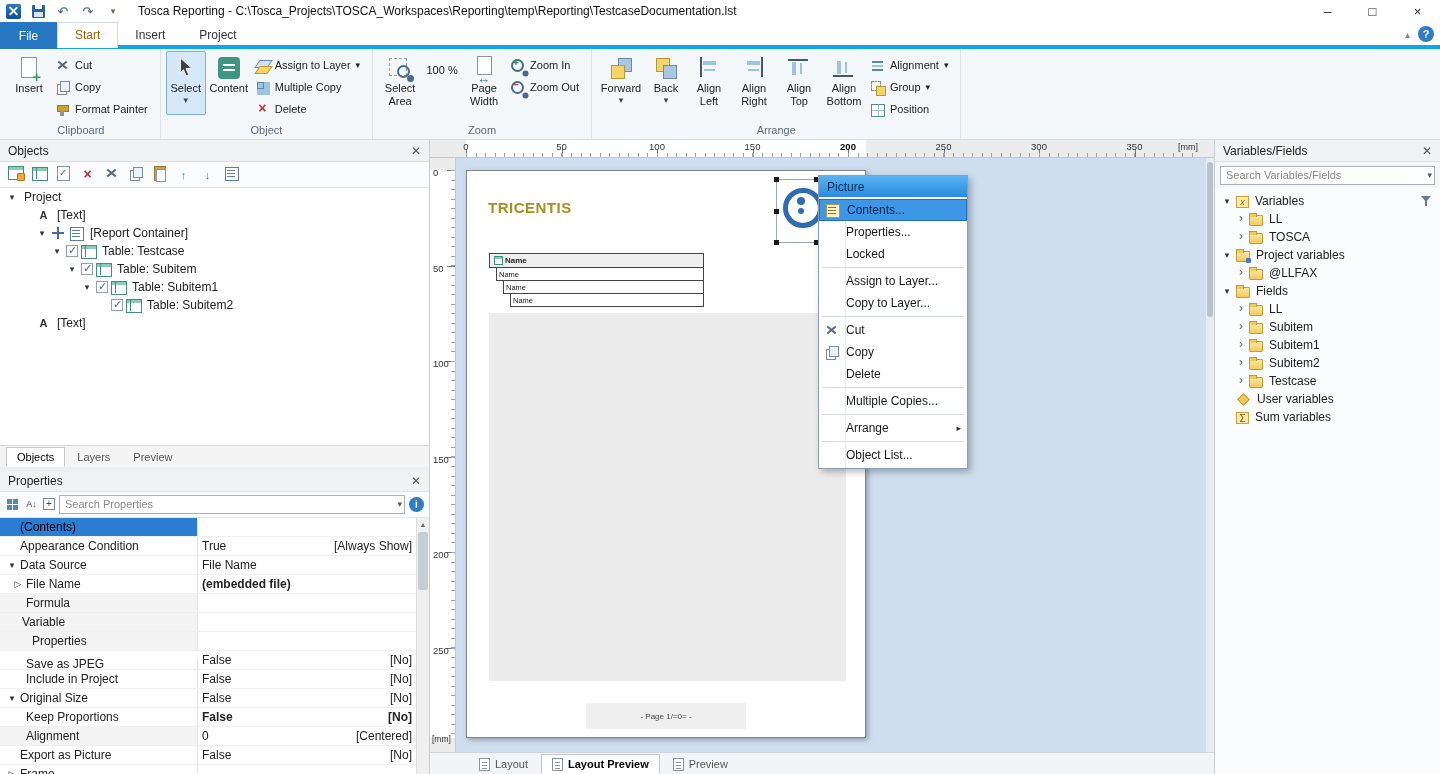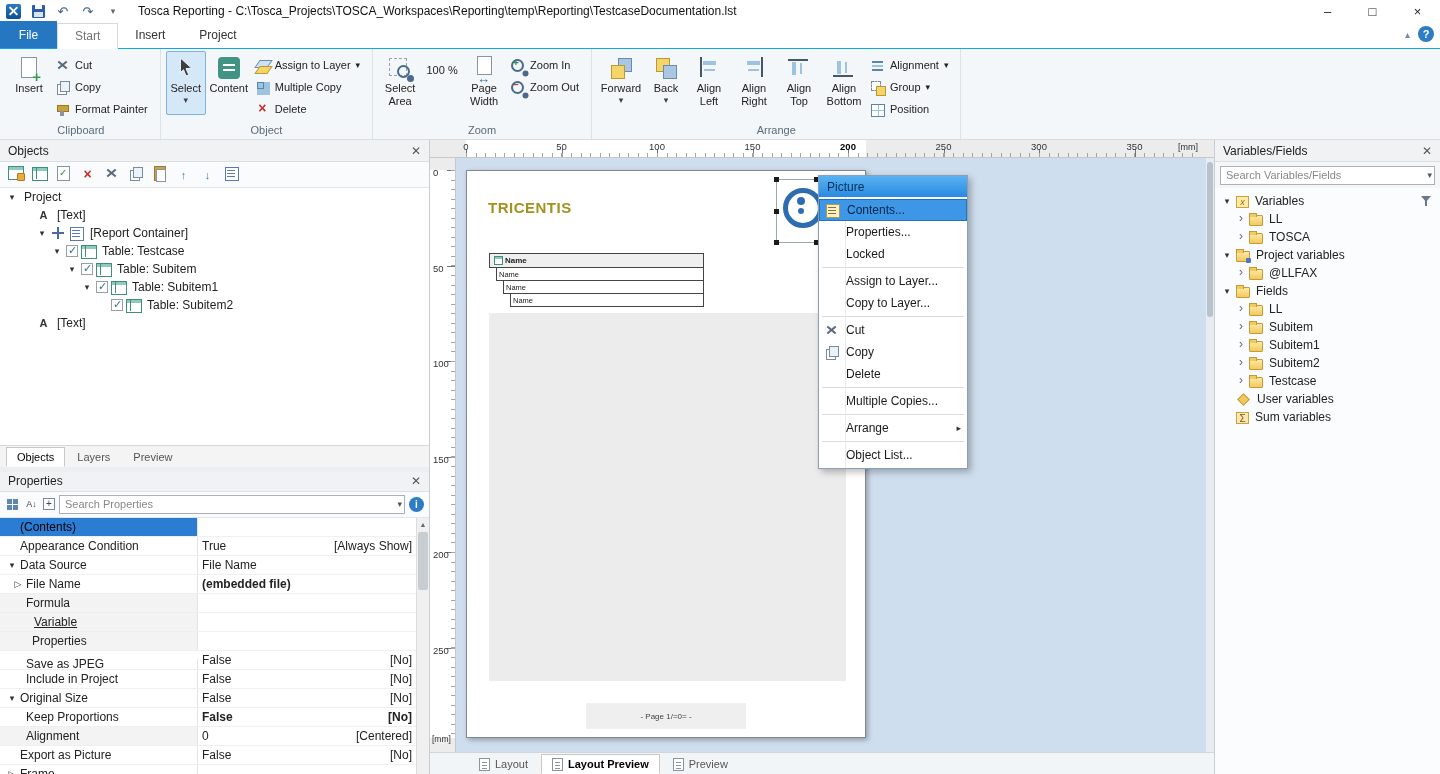--- a/index.html
+++ b/index.html
@@ -13,24 +13,24 @@
 .appicon:before{transform:rotate(45deg)}.appicon:after{transform:rotate(-45deg)}
 .tbic{width:16px;height:16px;display:flex;align-items:center;justify-content:center;font-size:13px;color:#44648a;position:relative}
 .ic-save{width:13px;height:13px;background:#2a5ca8;border-radius:1px;position:relative}
 .ic-save:before{content:"";position:absolute;left:3px;top:0;width:7px;height:4px;background:#fff}
 .ic-save:after{content:"";position:absolute;left:2px;bottom:1px;width:9px;height:5px;background:#d8e4f4}
 .tb-title{margin-left:8px;font-size:12px;color:#111;white-space:nowrap}
 .win-controls{margin-left:auto;display:flex}
 .wbtn{width:45px;height:22px;display:flex;align-items:center;justify-content:center;font-size:13px;color:#222}
 
 
-.tabbar{height:27px;display:flex;align-items:flex-end;background:#fff;position:relative;border-bottom:1px solid #0ea5e9}
+.tabbar{height:27px;display:flex;align-items:flex-start;background:#fff;position:relative;border-bottom:4px solid #0ea5e9}
 .file-tab{width:57px;height:27px;background:#2677c2;color:#fff;display:flex;align-items:center;justify-content:center;font-size:12px}
 .rtab{padding:0 17px;height:26px;display:flex;align-items:center;color:#333}
-.rtab.active{background:#fff;border:1px solid #d4dae0;border-bottom:1px solid #fff;margin-bottom:-1px;color:#737373}
+.rtab.active{background:#fff;border:1px solid #d4dae0;border-bottom:1px solid #fff;margin-bottom:-1px;color:#a16207}
 .tabbar-right{position:absolute;right:6px;top:4px;display:flex;gap:8px;align-items:center}
 .collapse-ic{color:#7a8aa0;font-size:10px}
 .help-ic{width:16px;height:16px;border-radius:50%;background:#2e7cc4;color:#fff;font-size:11px;font-weight:bold;text-align:center;line-height:16px}
 
 
 .ribbon{height:91px;display:flex;background:#f4f7fa;border-bottom:1px solid #d7dce1;padding-left:2px}
 .rgroup{display:flex;flex-direction:column;border-right:1px solid #dde2e7;padding:0 3px}
 .rgroup-content{flex:1;display:flex;align-items:flex-start;gap:1px;padding:2px 2px 0}
 .rgroup-label{text-align:center;font-size:11px;color:#5a6a78;padding:1px 6px 3px}
 .rbtn-big{width:52px;min-height:64px;display:flex;flex-direction:column;align-items:center;gap:1px;padding:3px 1px 1px;border:1px solid transparent;border-radius:2px;font-size:11px;line-height:13px;text-align:center;color:#222}
@@ -512,21 +512,21 @@
           <div class="pcell-label" style="padding-left: 12px; text-align: center;">
             <span class="pexp-spacer"></span>
             <span>Formula</span>
           </div>
           <div class="pcell-value">
             <span class="pvalue"></span>
             <span class="pnote"></span>
           </div>
         </div>
         <div class="prow shaded">
-          <div class="pcell-label" style="padding-left: 20px; text-decoration: underline;">
+          <div class="pcell-label" style="padding-left: 8px;">
             <span class="pexp-spacer"></span>
             <span>Variable</span>
           </div>
           <div class="pcell-value">
             <span class="pvalue"></span>
             <span class="pnote"></span>
           </div>
         </div>
         <div class="prow shaded">
           <div class="pcell-label" style="padding-left: 18px;">

